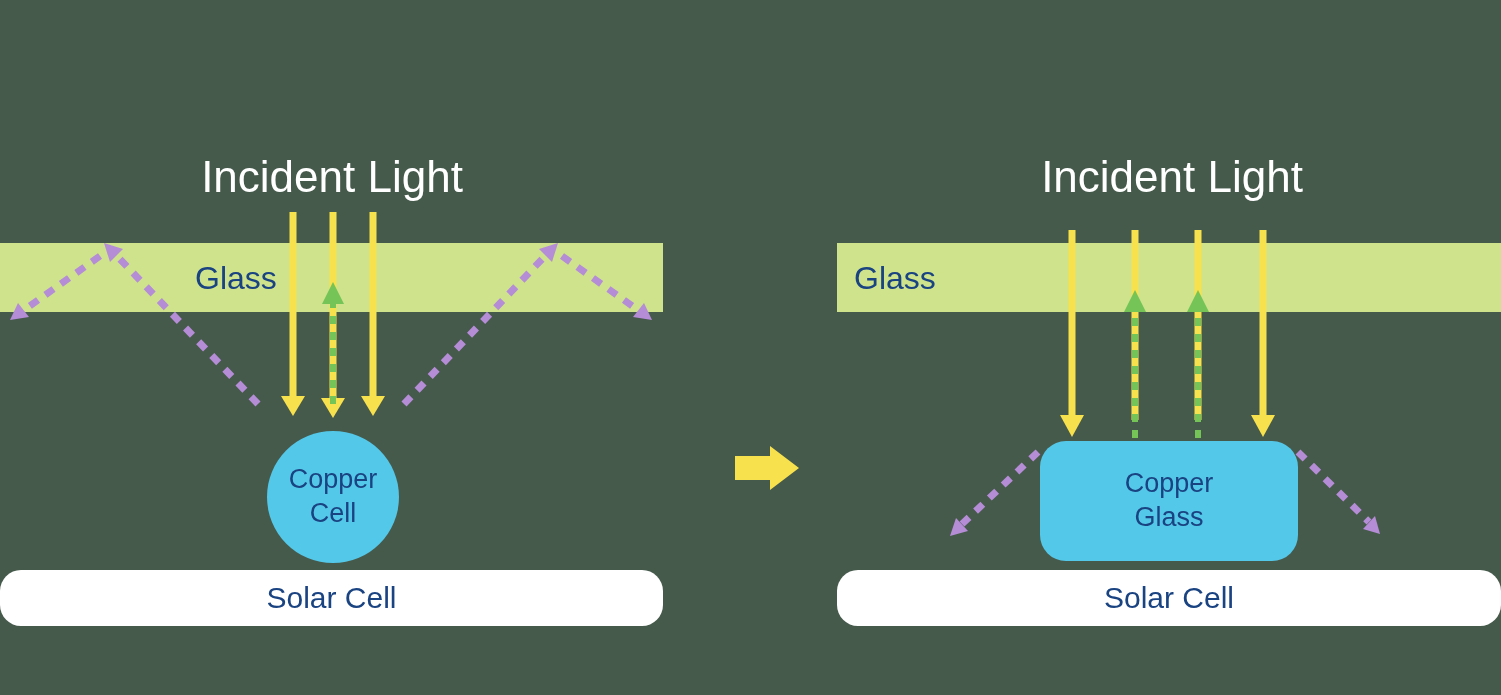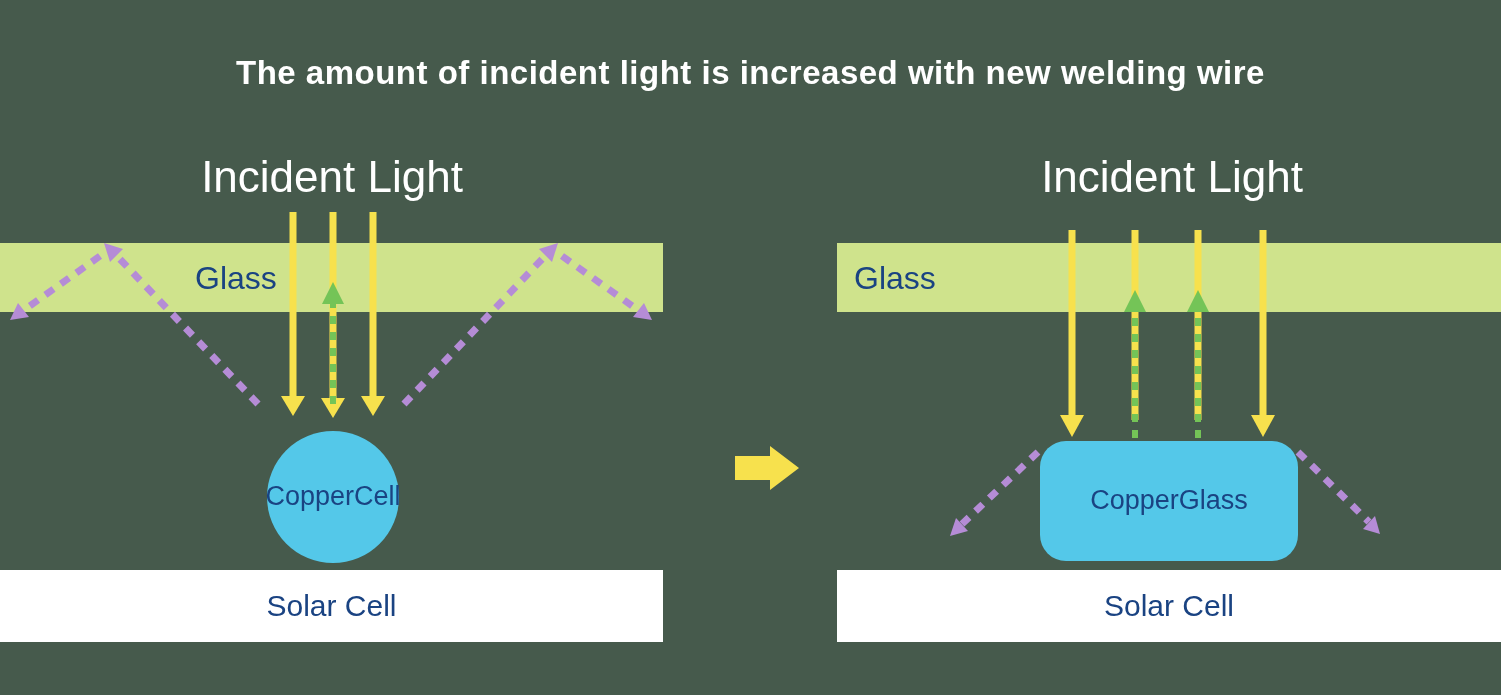--- a/index.html
+++ b/index.html
@@ -58,36 +58,37 @@
     transform:translateY(-50%);
     color:var(--navy);
     font-size:32px;
     font-weight:500;
   }
   .glass-left .glass-label{ left:195px; }
   .glass-right .glass-label{ left:17px; }
   .solar-bar{
     position:absolute;
     top:570px;
-    height:72px;
+    height:56px;
     background:var(--white);
     display:flex;
     align-items:center;
     justify-content:center;
     color:var(--navy);
     font-size:30px;
     font-weight:500;
+    border-radius:21px;
   }
   .solar-left{ left:0; width:663px; }
   .solar-right{ left:837px; width:664px; }
   .conductor{
     position:absolute;
     background:var(--cyan);
     display:flex;
-    flex-direction:row;
+    flex-direction:column;
     align-items:center;
     justify-content:center;
     color:var(--navy);
     font-size:27px;
     font-weight:500;
     line-height:1.25;
     text-align:center;
     z-index:2;
   }
   .copper-wire{
@@ -113,21 +114,20 @@
   .g-line{ stroke:var(--green); stroke-width:6; stroke-dasharray:8 8; fill:none; }
   .g-head{ fill:var(--green); }
   .p-line{ stroke:var(--purple); stroke-width:7; stroke-dasharray:10 9; fill:none; }
   .p-head{ fill:var(--purple); }
 </style>
 </head>
 <body>
 
 <div class="stage">
 
-  <div class="title">The amount of incident light is increased with new welding wire</div>
 
   <div class="incident-label incident-left">Incident Light</div>
 
   <div class="glass-bar glass-left">
     <span class="glass-label">Glass</span>
   </div>
 
   <div class="conductor copper-wire">
     <span>Copper</span>
     <span>Cell</span>

